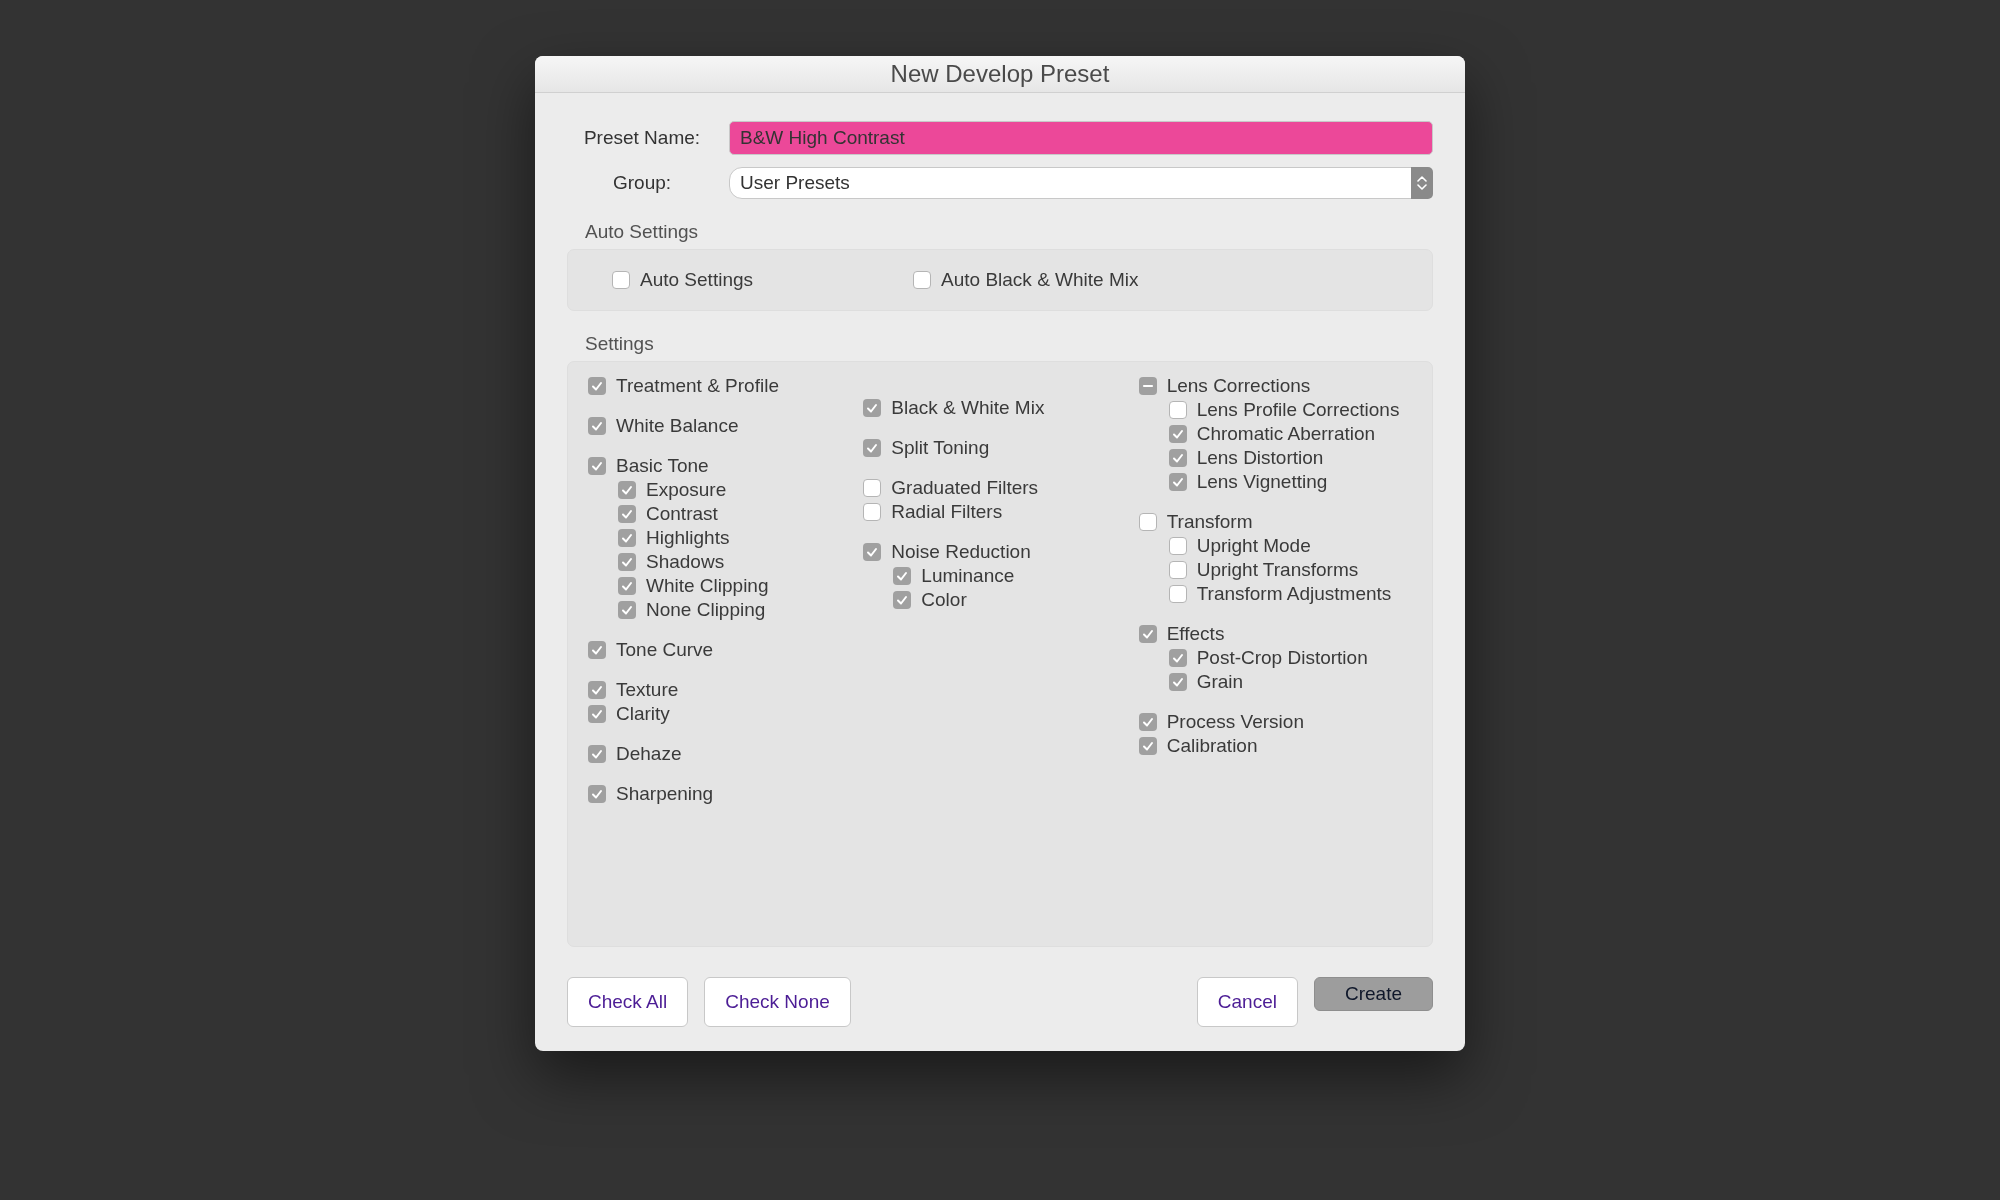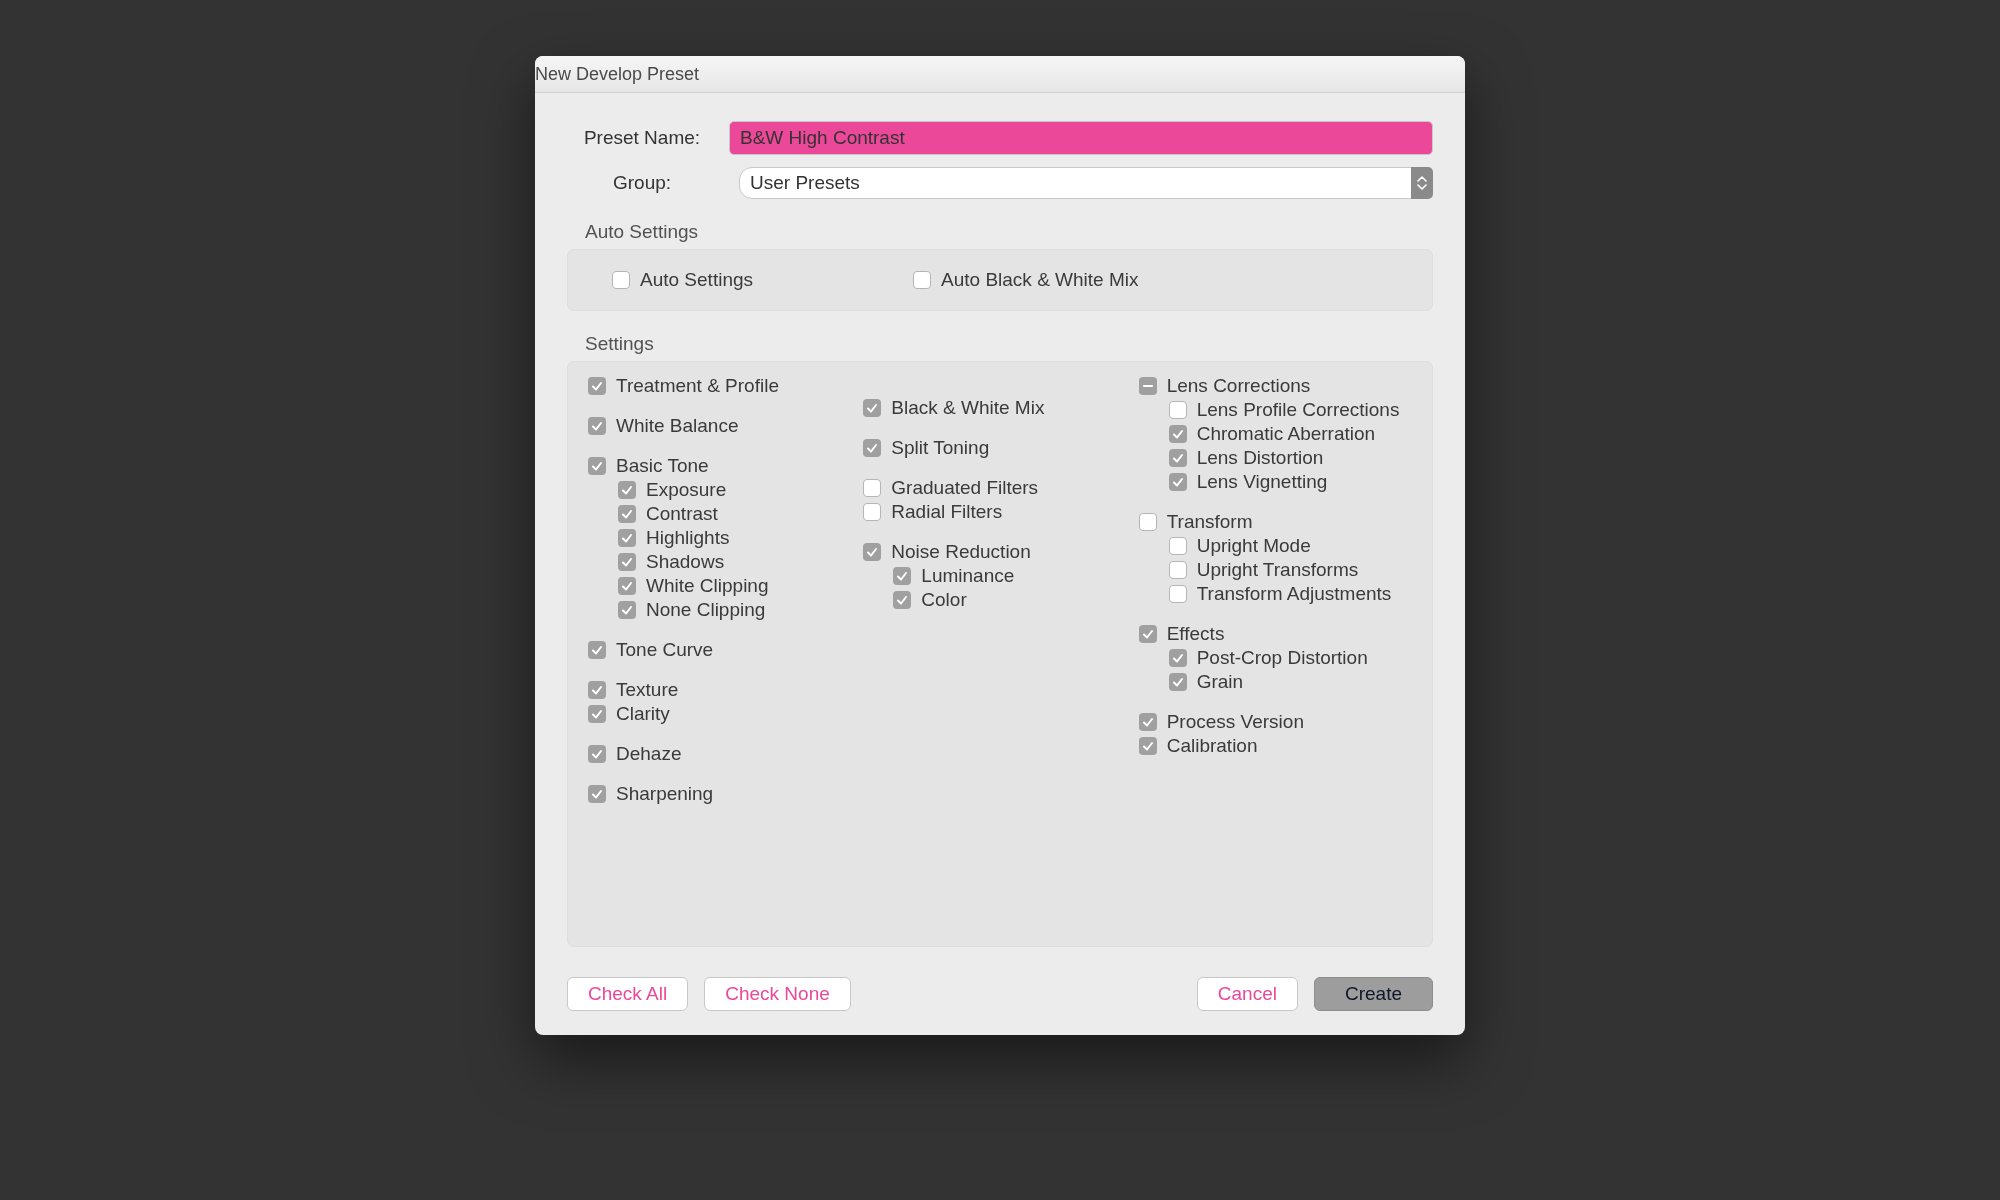--- a/index.html
+++ b/index.html
@@ -20,22 +20,23 @@
     width: 930px;
     background: #ececec;
     border-radius: 8px;
     box-shadow: 0 25px 60px rgba(0,0,0,0.5);
     overflow: hidden;
   }
   .titlebar {
     height: 36px;
     background: linear-gradient(#f6f6f6, #e6e6e6);
     border-bottom: 1px solid #d0d0d0;
+    text-align: center;
     line-height: 36px;
-    font-size: 18px;
+    font-size: 24px;
     color: #4a4a4a;
     font-weight: 500;
   }
   .body {
     padding: 28px 32px 24px 32px;
   }
   .form-row {
     display: flex;
     align-items: center;
     margin-bottom: 12px;
@@ -59,21 +60,20 @@
   }
   .select-wrap {
     flex: 1;
     height: 30px;
     background: #ffffff;
     border: 1px solid #c8c8c8;
     border-radius: 13px;
     display: flex;
     align-items: center;
     position: relative;
-    margin-left: 10px;
   }
   .select-value {
     padding-left: 10px;
     flex: 1;
     color: #333;
   }
   .select-stepper {
     width: 22px;
     height: calc(100% + 2px);
     margin: -1px -1px -1px 0;
@@ -149,26 +149,26 @@
   .cbox.checked svg, .cbox.mixed svg { display:block; }
 
   .footer {
     display: flex;
     justify-content: space-between;
     margin-top: 30px;
   }
   .footer-left, .footer-right { display:flex; gap:16px; }
   .btn {
     height: 32px;
-    padding: 0 20px;
+    padding: 8px 20px;
     border: 1px solid #c8c8c8;
     background: #ffffff;
     border-radius: 6px;
     font-size: 19px;
-    color: #ec4899;
+    color: #4c1d95;
     display: inline-flex;
     align-items: center;
     justify-content: center;
     cursor: default;
   }
   .btn.primary {
     background: #9d9d9d;
     color: #0f172a;
     border-color: #8e8e8e;
     padding: 0 30px;

